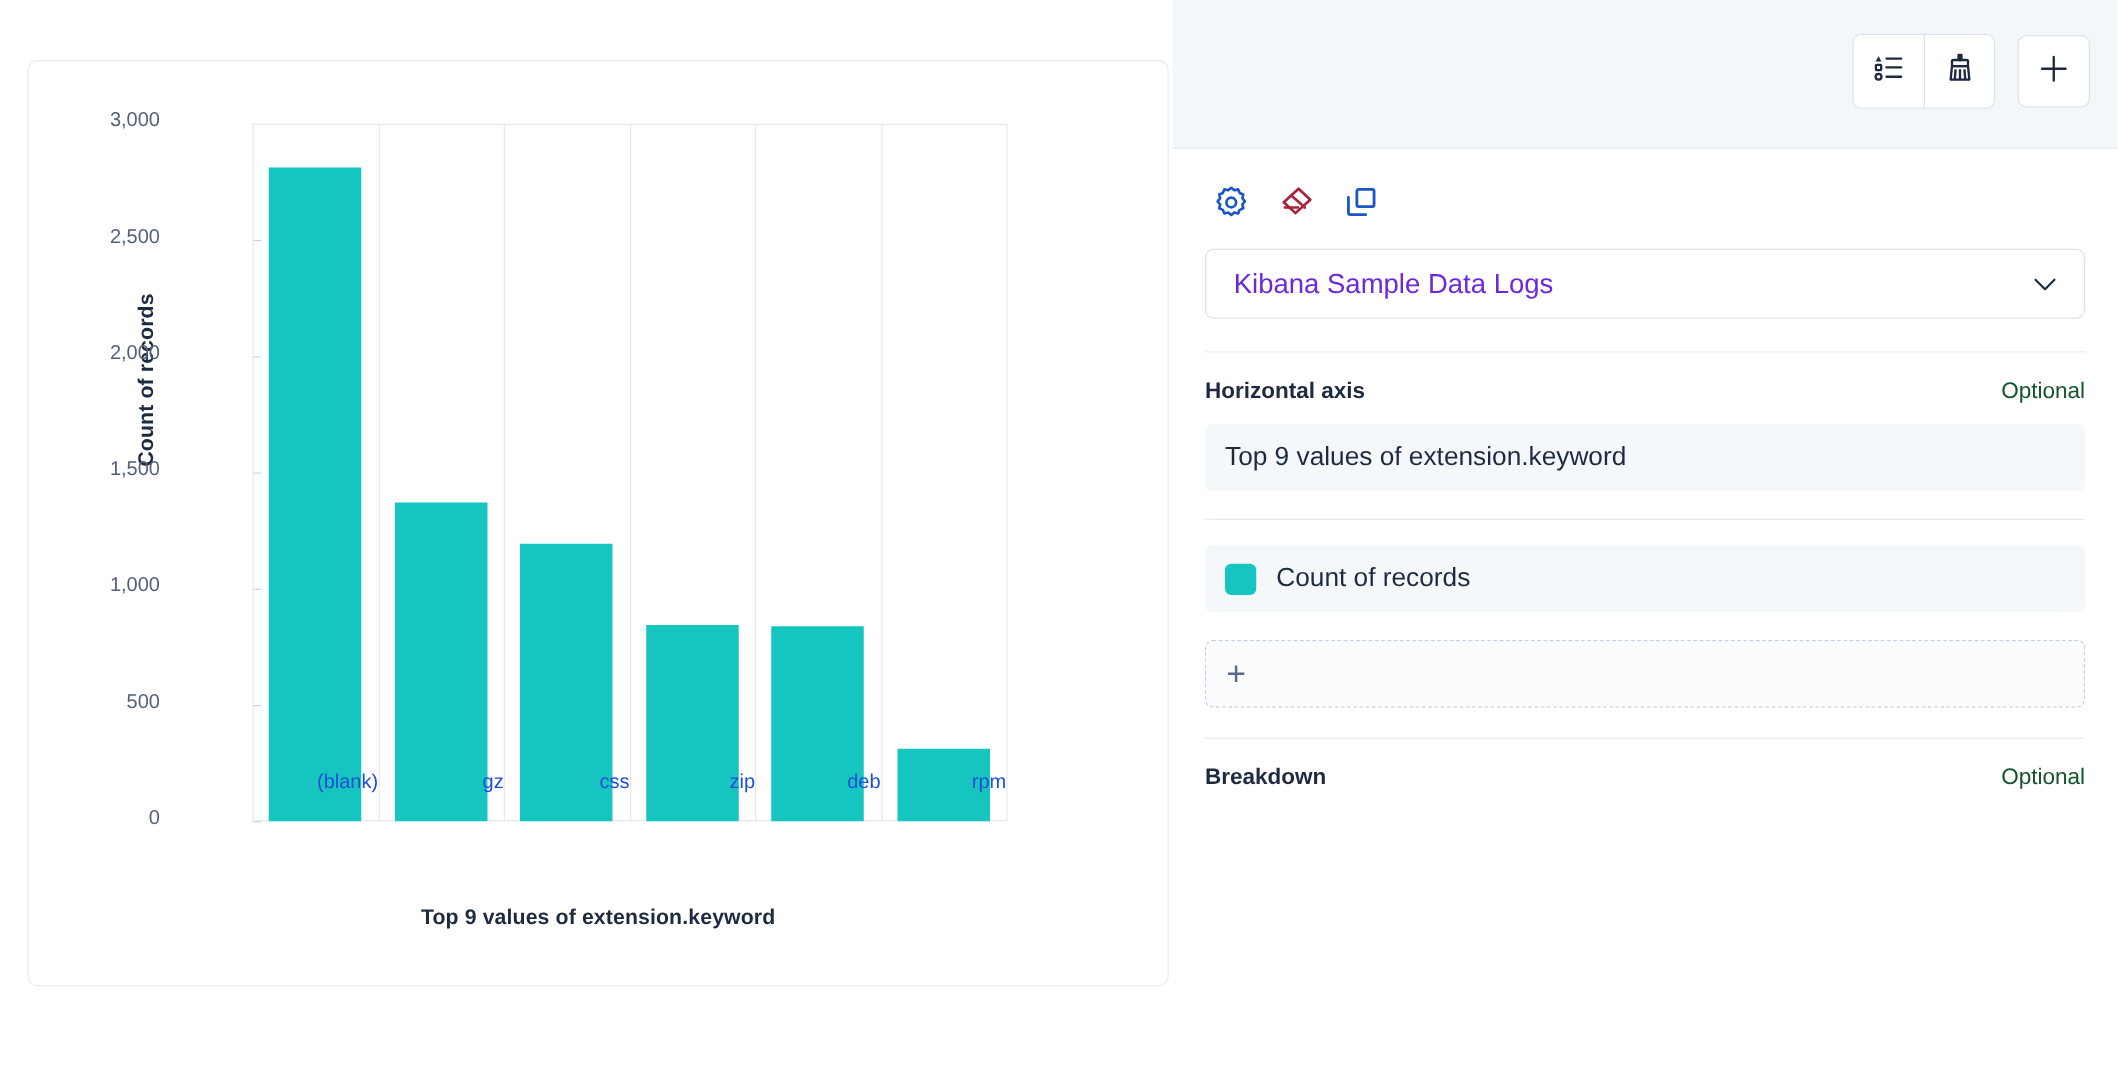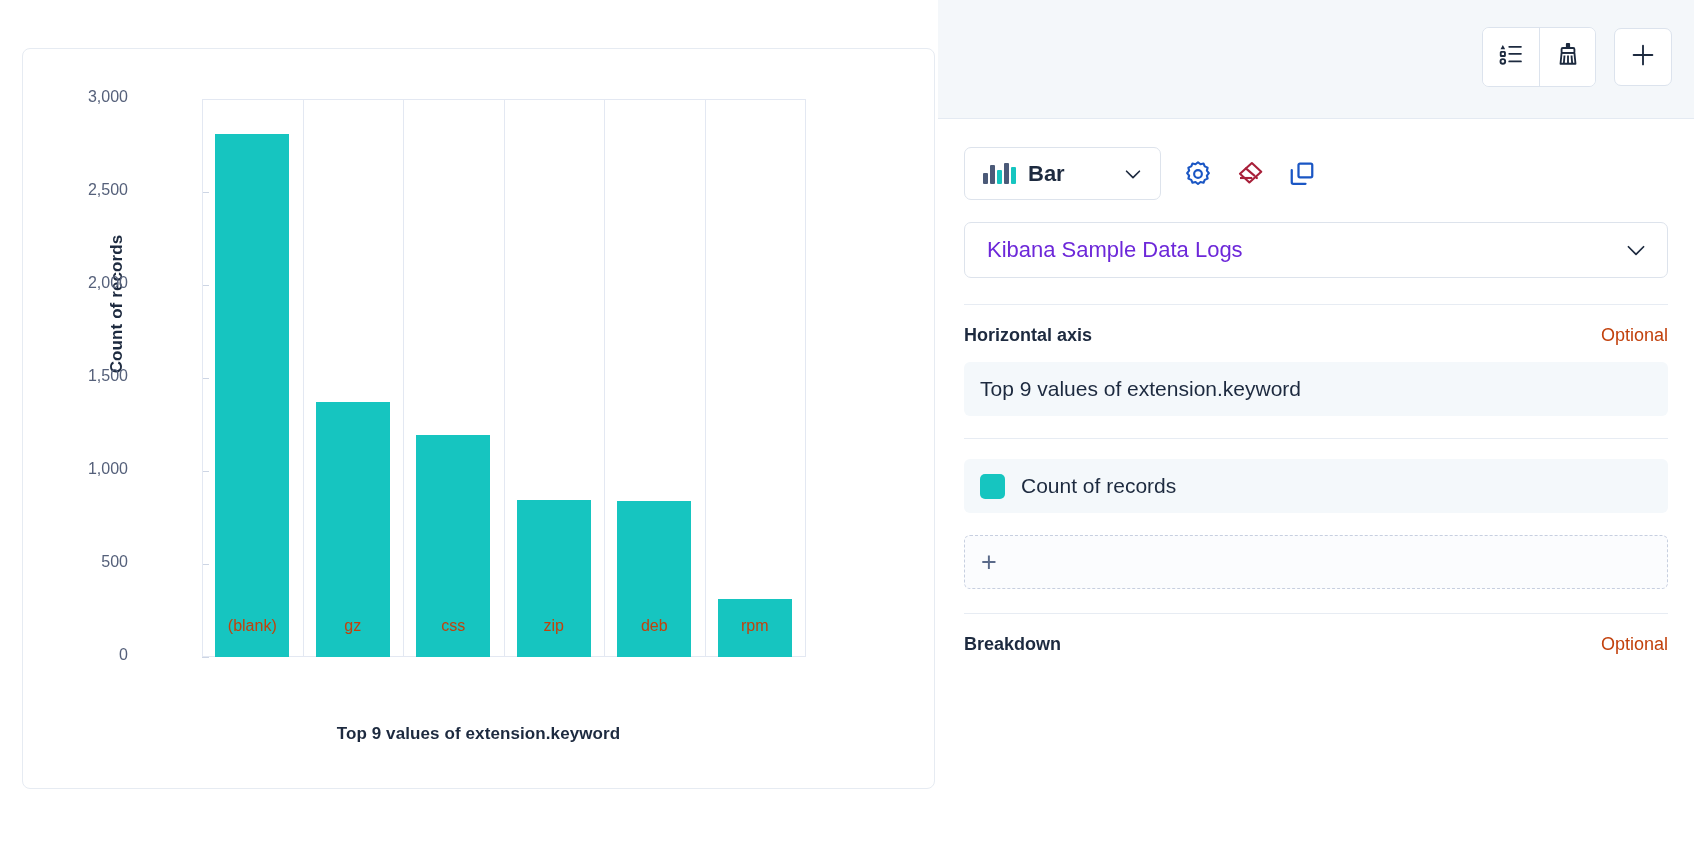--- a/index.html
+++ b/index.html
@@ -82,22 +82,22 @@
   .bar-slot {
     flex: 1 1 0;
     height: 100%;
     display: flex; align-items: flex-end; justify-content: center;
     position: relative;
   }
   .bar { width: 74%; background: #16C5C0; }
   .xtick-label {
     position: absolute;
     top: 568px;
-    font-size: 16px; color: #c2410c;
-    text-align: center;
+    font-size: 16px; color: #1d4ed8;
+    text-align: right;
     white-space: nowrap;
   }
 
   
   .divider {
     position: absolute; left: 975px; top: 0;
     width: 2px; height: 868px; background: #ECF0F6;
   }
   .scroll-track {
     position: absolute; left: 973px; top: 0;
@@ -184,21 +184,21 @@
   }
   .datasource .label { font-size: 22px; color: #6d28d9; }
 
   .hr { height: 1px; background: #E7ECF3; margin: 0 0 20px 0; }
 
   .group-head {
     display: flex; align-items: baseline; justify-content: space-between;
     margin-bottom: 16px;
   }
   .group-title { font-size: 18px; font-weight: bold; color: #1D2A3F; }
-  .group-optional { font-size: 18px; color: #c2410c; }
+  .group-optional { font-size: 18px; color: #14532d; }
 
   .field-pill {
     display: flex; align-items: center;
     height: 54px;
     background: #F4F8FB; border-radius: 6px;
     padding: 0 16px;
     margin-bottom: 22px;
     cursor: pointer;
   }
   .field-pill .text { font-size: 21px; color: #1D2A3F; }
@@ -338,35 +338,20 @@
           </span>
         </div>
 
       </div>
     </div>
 
     <div class="panel-body">
 
       <div class="row-chart-type">
 
-        <div class="select-box" style="width:197px">
-          <span class="barglyph">
-            <i style="height:11px;background:#4B5A78"></i>
-            <i style="height:19px;background:#4B5A78"></i>
-            <i style="height:14px;background:#16C5C0"></i>
-            <i style="height:21px;background:#4B5A78"></i>
-            <i style="height:17px;background:#16C5C0"></i>
-          </span>
-          <span class="label">Bar</span>
-          <span class="chev">
-            <svg width="22" height="22" viewBox="0 0 24 24" fill="none" stroke="#1D2A3F" stroke-width="1.8" stroke-linecap="round" stroke-linejoin="round">
-              <polyline points="5,9 12,16 19,9"></polyline>
-            </svg>
-          </span>
-        </div>
 
 
         <div class="action-icons">
           <span class="action-icon">
             <svg width="30" height="30" viewBox="0 0 24 24" fill="none" stroke="#1A56C4" stroke-width="1.7" stroke-linejoin="round">
               <circle cx="12" cy="12" r="3.1"></circle>
               <path d="M12 2.6 l2 1.6 2.4-.6 1 2.3 2.3 1 -.6 2.4 1.6 2 -1.6 2 .6 2.4 -2.3 1 -1 2.3 -2.4-.6 -2 1.6 -2-1.6 -2.4 .6 -1-2.3 -2.3-1 .6-2.4 -1.6-2 1.6-2 -.6-2.4 2.3-1 1-2.3 2.4 .6 Z"></path>
             </svg>
           </span>
           <span class="action-icon">

